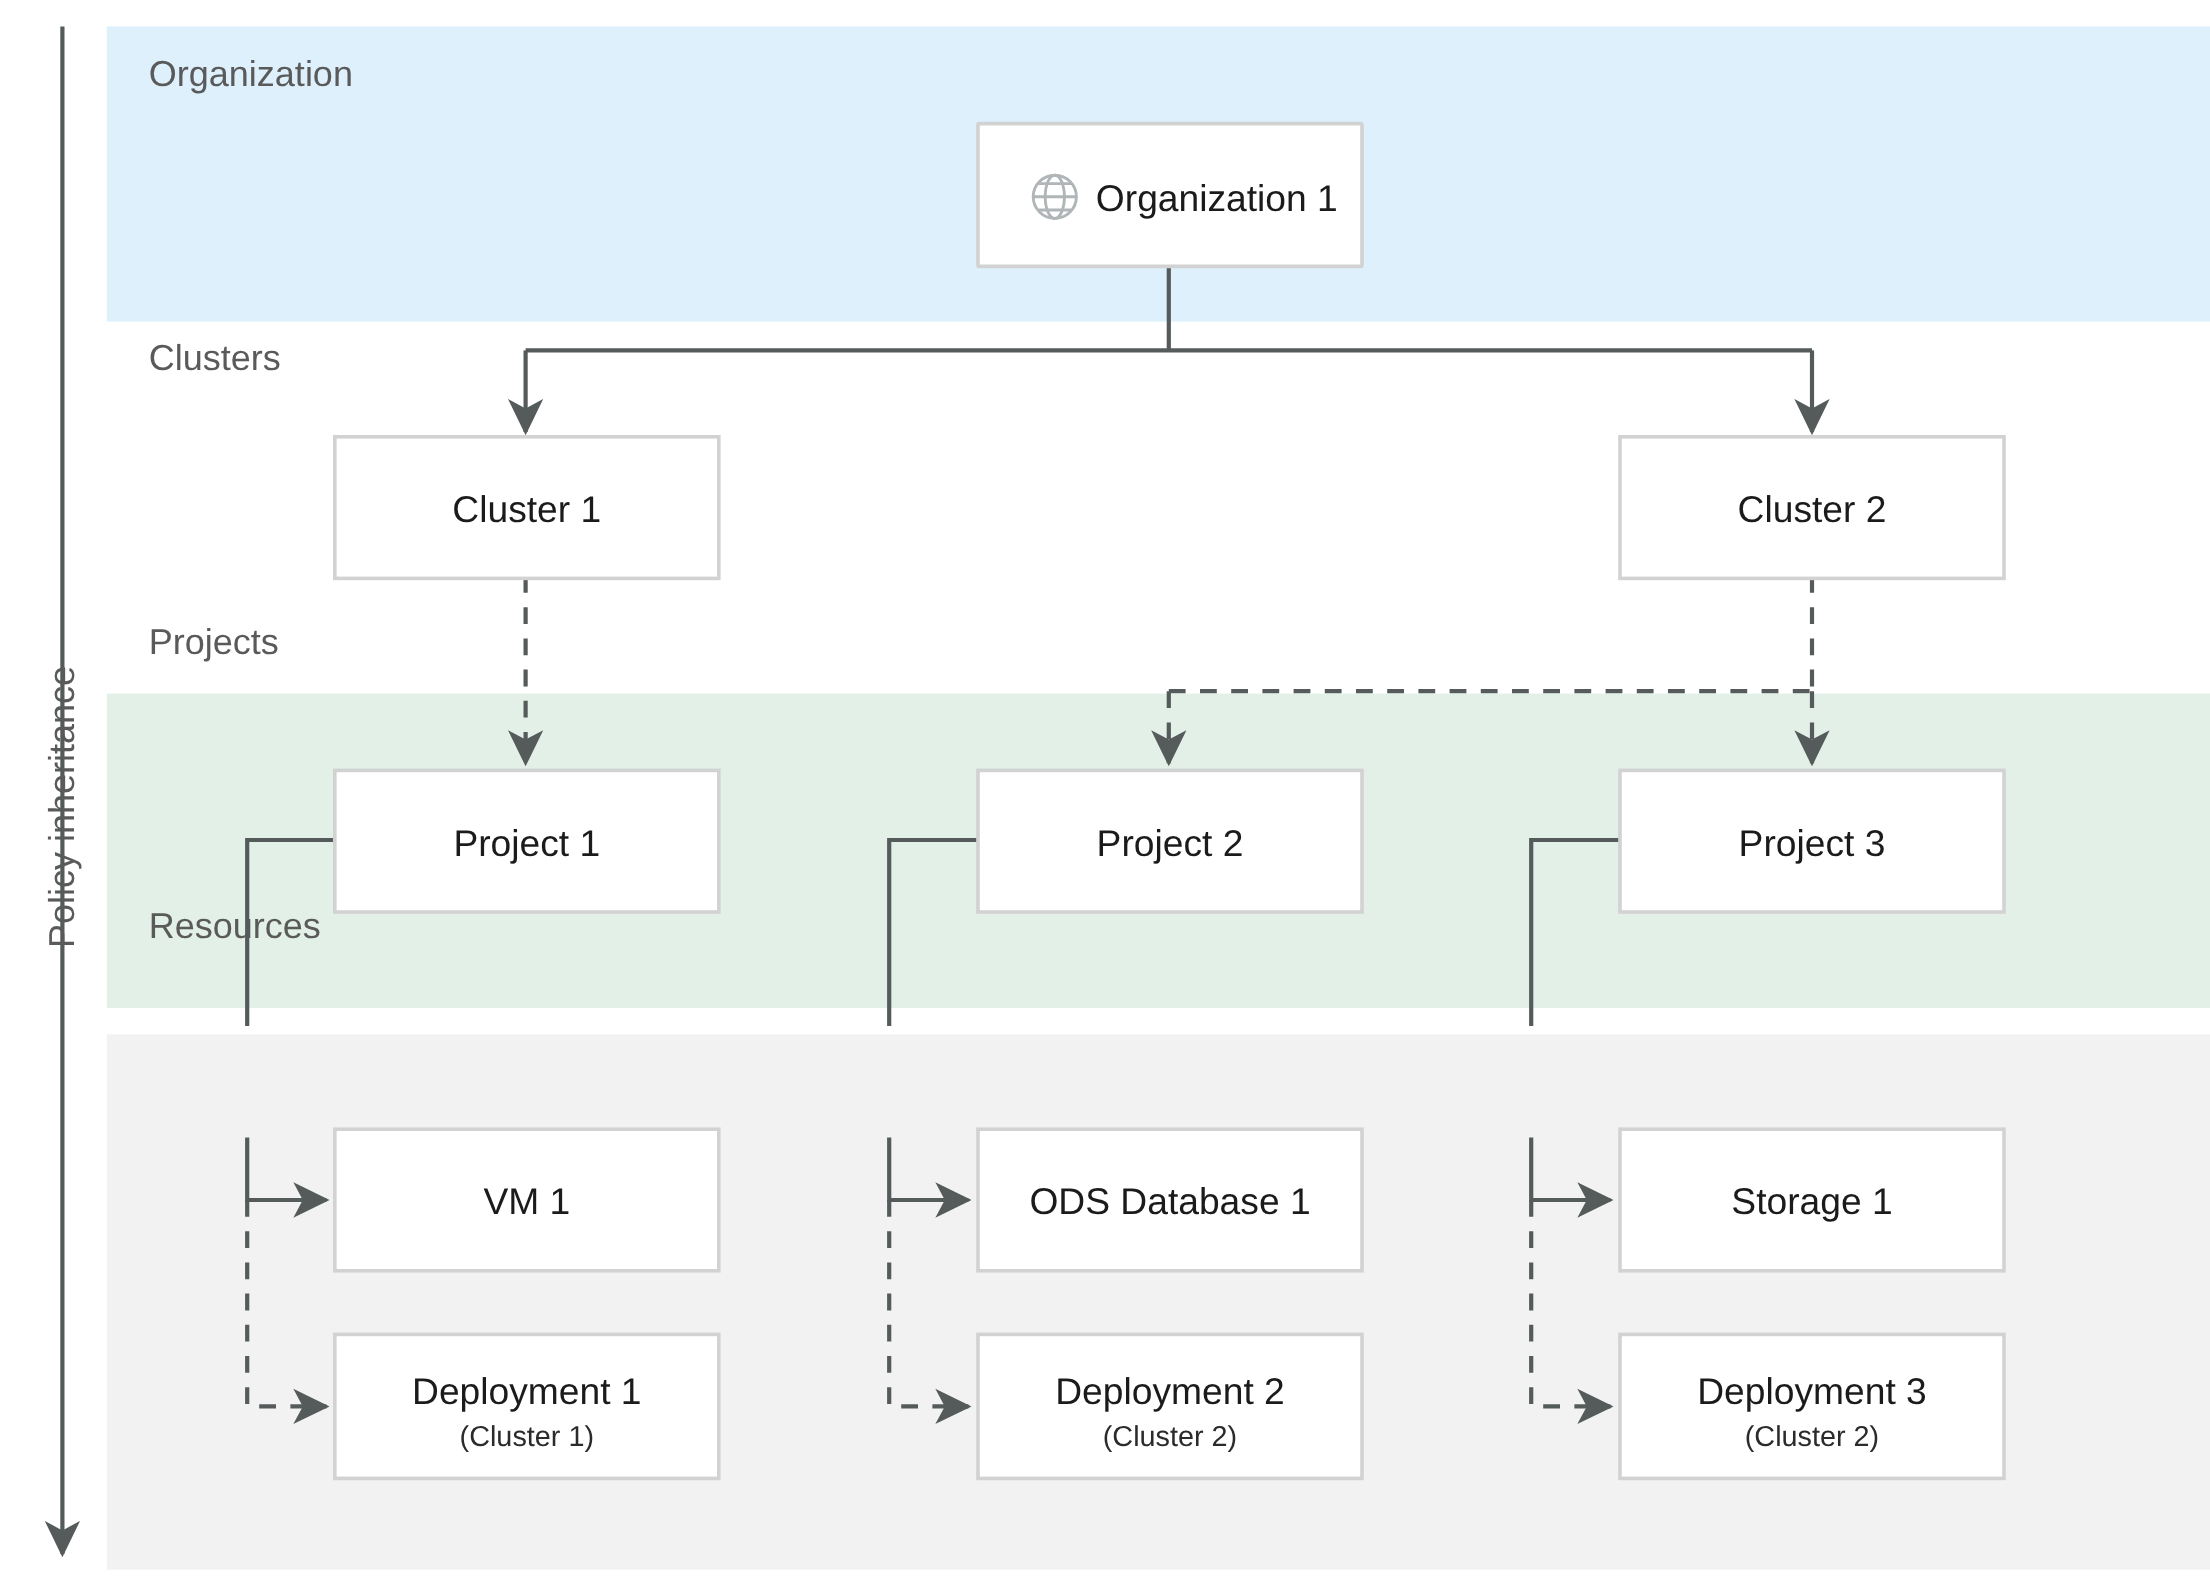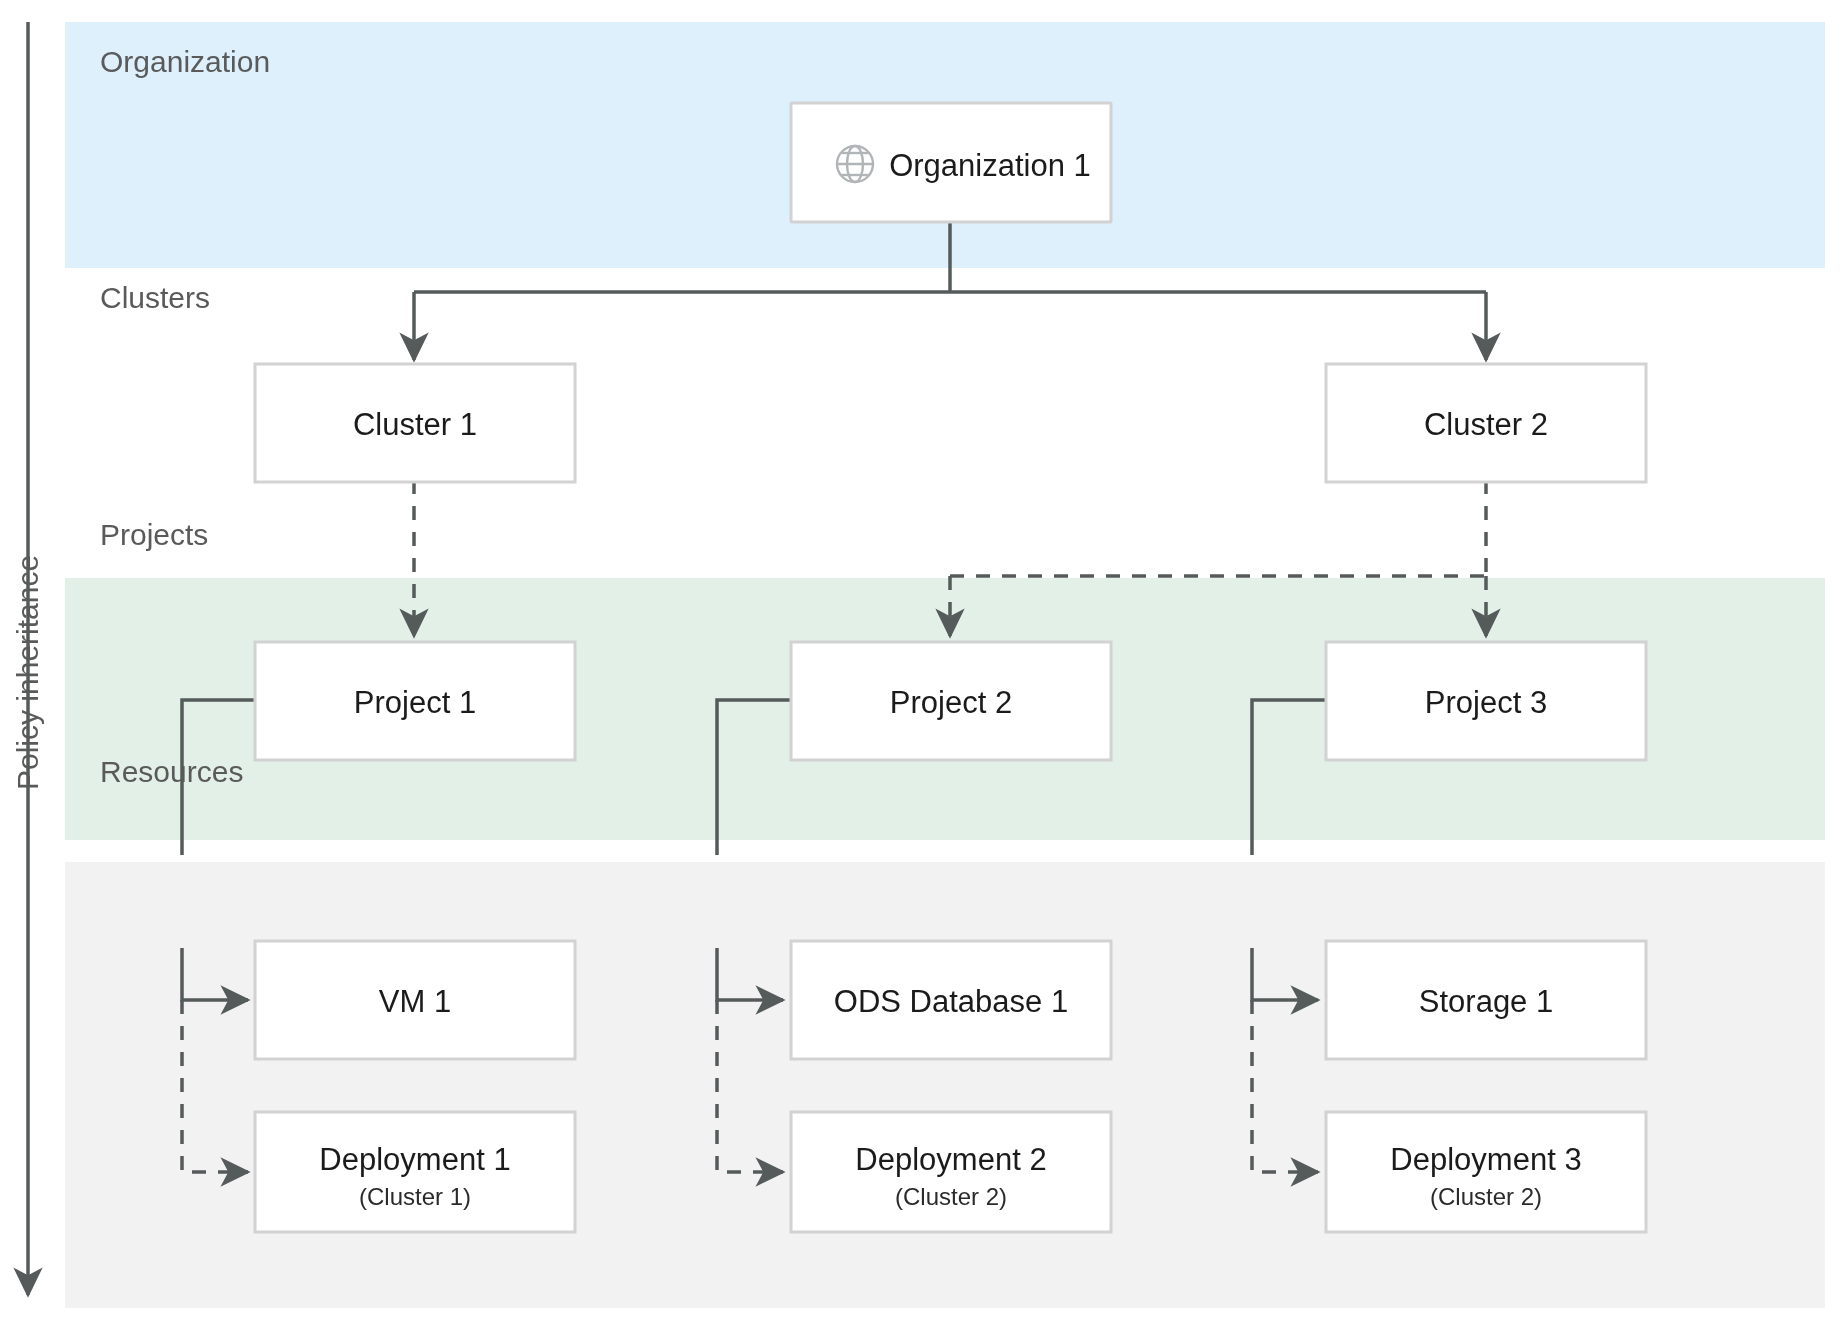--- a/index.html
+++ b/index.html
@@ -10,20 +10,21 @@
   body {
     font-family: "Liberation Sans", sans-serif;
     width: 1842px;
     height: 1326px;
     overflow: hidden;
   }
   #diagram-root {
     position: relative;
     width: 1470px;
     height: 1326px;
+    margin-left: 24px;
   }
   svg.diagram-canvas {
     position: absolute;
     top: 0;
     left: 0;
     width: 1842px;
     height: 1326px;
     display: block;
   }
   .band-label {

